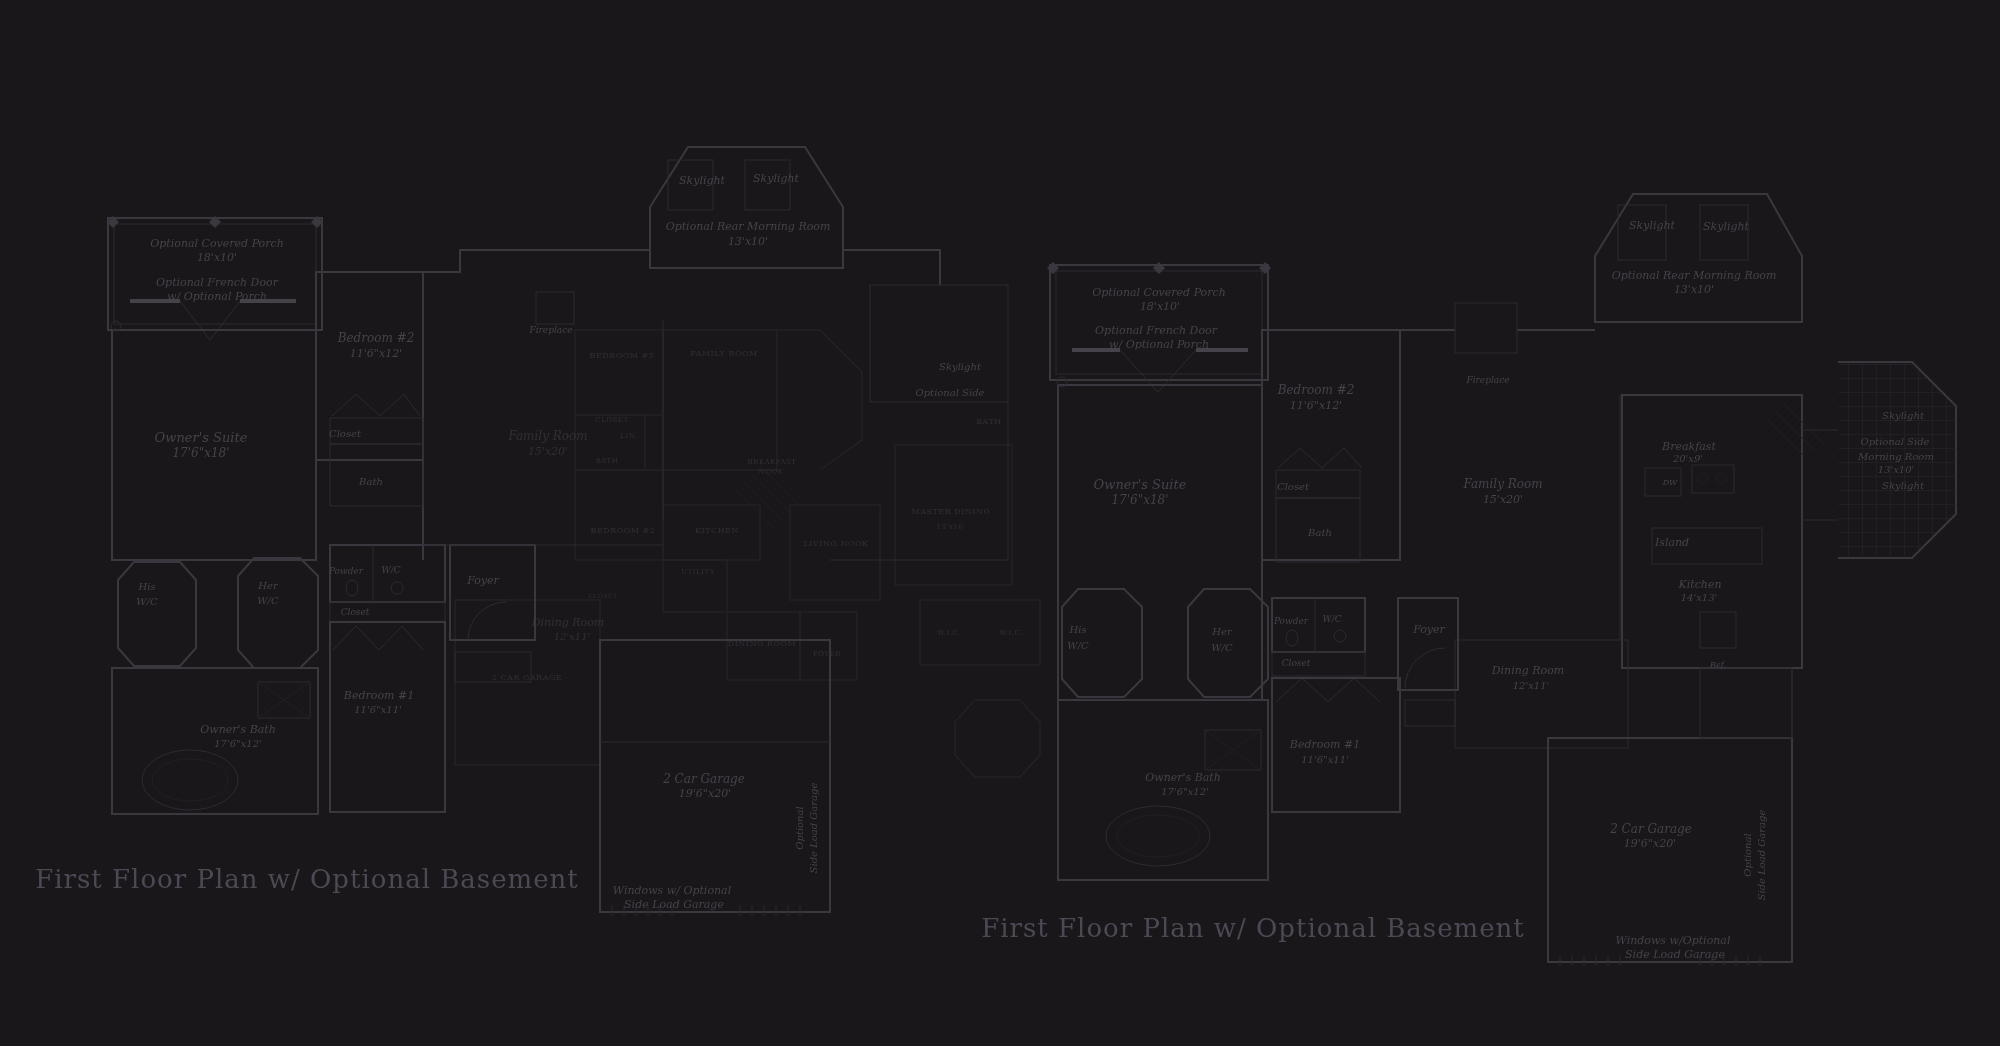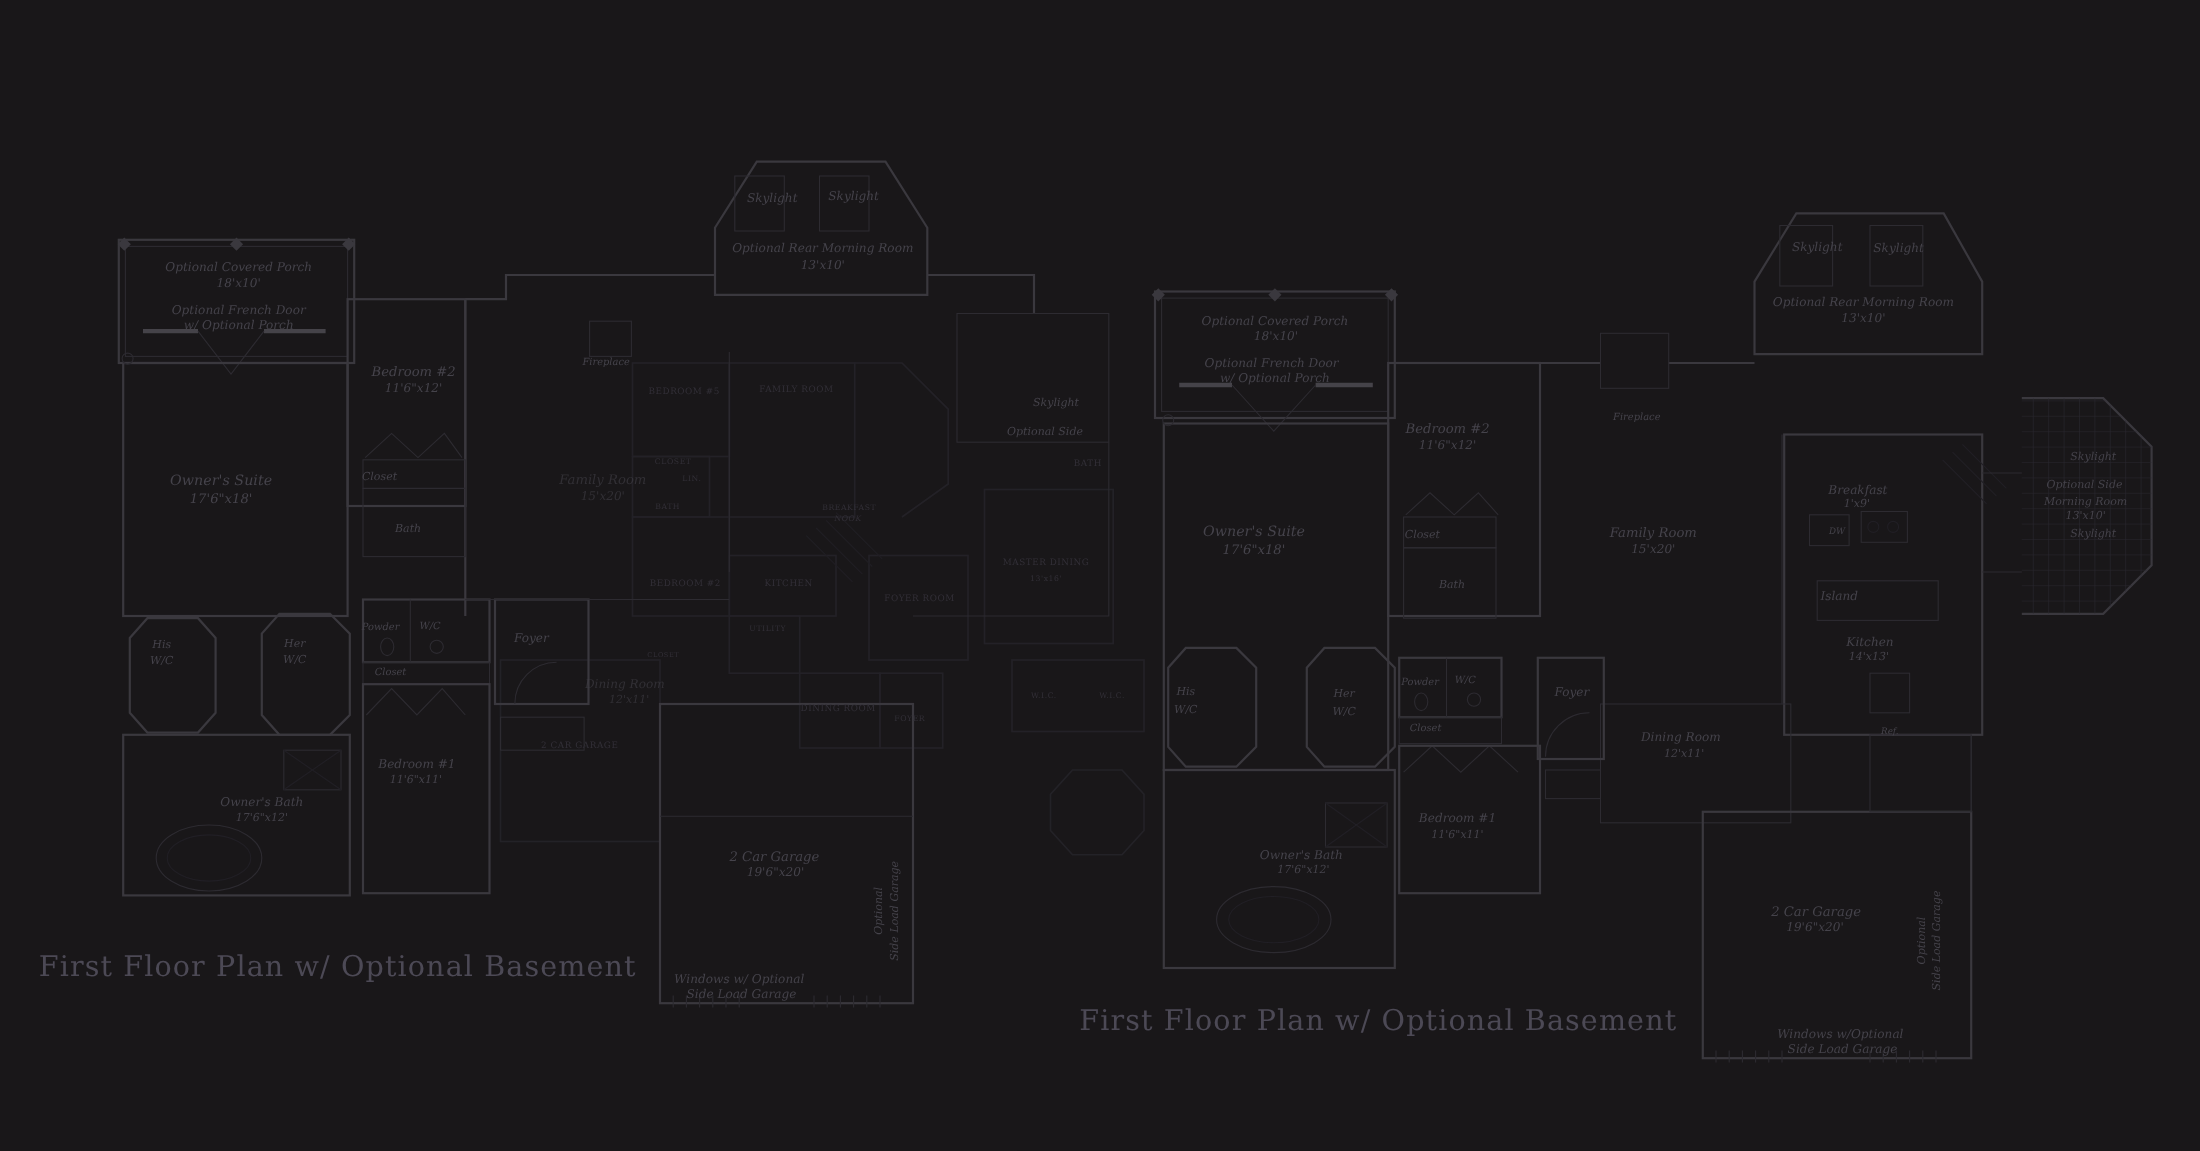--- a/index.html
+++ b/index.html
@@ -225,21 +225,21 @@
       <div class="lbl it" style="left: 950px; top: 393px; font-size: 10px;">Optional Side</div>
       <div class="lbl cap" style="left: 622px; top: 356px; font-size: 8px;">BEDROOM #5</div>
       <div class="lbl cap" style="left: 724px; top: 354px; font-size: 8px;">FAMILY ROOM</div>
       <div class="lbl cap" style="left: 612px; top: 420px; font-size: 7px;">CLOSET</div>
       <div class="lbl cap" style="left: 629px; top: 436px; font-size: 7px;">LIN.</div>
       <div class="lbl cap" style="left: 607px; top: 461px; font-size: 7px;">BATH</div>
       <div class="lbl cap" style="left: 772px; top: 462px; font-size: 7px;">BREAKFAST</div>
       <div class="lbl cap" style="left: 771px; top: 472px; font-size: 7px; font-style: italic;">NOOK</div>
       <div class="lbl cap" style="left: 623px; top: 531px; font-size: 8px;">BEDROOM #2</div>
       <div class="lbl cap" style="left: 717px; top: 531px; font-size: 8px;">KITCHEN</div>
-      <div class="lbl cap" style="left: 836px; top: 544px; font-size: 8px;">FOYER ROOM</div>
+      <div class="lbl cap" style="left: 836px; top: 544px; font-size: 8px;">LIVING NOOK</div>
       <div class="lbl cap" style="left: 698px; top: 572px; font-size: 7px; text-align: center;">UTILITY</div>
       <div class="lbl cap" style="left: 603px; top: 596px; font-size: 6px;">CLOSET</div>
       <div class="lbl cap" style="left: 762px; top: 644px; font-size: 8px;">DINING ROOM</div>
       <div class="lbl cap" style="left: 827px; top: 654px; font-size: 7px;">FOYER</div>
       <div class="lbl cap" style="left: 989px; top: 422px; font-size: 8px;">BATH</div>
       <div class="lbl cap" style="left: 951px; top: 512px; font-size: 8px;">MASTER DINING</div>
       <div class="lbl cap" style="left: 951px; top: 527px; font-size: 7px; text-align: right;">13'x16'</div>
       <div class="lbl cap" style="left: 949px; top: 633px; font-size: 7px;">W.I.C.</div>
       <div class="lbl cap" style="left: 1011px; top: 633px; font-size: 7px;">W.I.C.</div>
       <div class="lbl cap" style="left: 527px; top: 678px; font-size: 8px;">2 CAR GARAGE</div>
@@ -254,21 +254,21 @@
       <div class="lbl it" style="left: 1293px; top: 487px; font-size: 10px;">Closet</div>
       <div class="lbl it" style="left: 1320px; top: 533px; font-size: 10px;">Bath</div>
       <div class="lbl it" style="left: 1488px; top: 380px; font-size: 9px;">Fireplace</div>
       <div class="lbl it" style="left: 1503px; top: 484px; font-size: 12px;">Family Room</div>
       <div class="lbl it" style="left: 1503px; top: 499px; font-size: 11px;">15'x20'</div>
       <div class="lbl it" style="left: 1652px; top: 225px; font-size: 11px;">Skylight</div>
       <div class="lbl it" style="left: 1726px; top: 226px; font-size: 11px;">Skylight</div>
       <div class="lbl it" style="left: 1694px; top: 275px; font-size: 11px;">Optional Rear Morning Room</div>
       <div class="lbl it" style="left: 1694px; top: 289px; font-size: 11px;">13'x10'</div>
       <div class="lbl it" style="left: 1689px; top: 446px; font-size: 11px;">Breakfast</div>
-      <div class="lbl it" style="left: 1688px; top: 459px; font-size: 10px;">1'x9'</div>
+      <div class="lbl it" style="left: 1688px; top: 459px; font-size: 10px;">20'x9'</div>
       <div class="lbl it" style="left: 1670px; top: 483px; font-size: 8px;">DW</div>
       <div class="lbl it" style="left: 1672px; top: 542px; font-size: 11px;">Island</div>
       <div class="lbl it" style="left: 1700px; top: 584px; font-size: 11px;">Kitchen</div>
       <div class="lbl it" style="left: 1699px; top: 598px; font-size: 10px;">14'x13'</div>
       <div class="lbl it" style="left: 1718px; top: 665px; font-size: 8px;">Ref.</div>
       <div class="lbl it" style="left: 1903px; top: 416px; font-size: 10px;">Skylight</div>
       <div class="lbl it" style="left: 1895px; top: 442px; font-size: 10px;">Optional Side</div>
       <div class="lbl it" style="left: 1896px; top: 457px; font-size: 10px;">Morning Room</div>
       <div class="lbl it" style="left: 1896px; top: 470px; font-size: 10px;">13'x10'</div>
       <div class="lbl it" style="left: 1903px; top: 486px; font-size: 10px;">Skylight</div>

